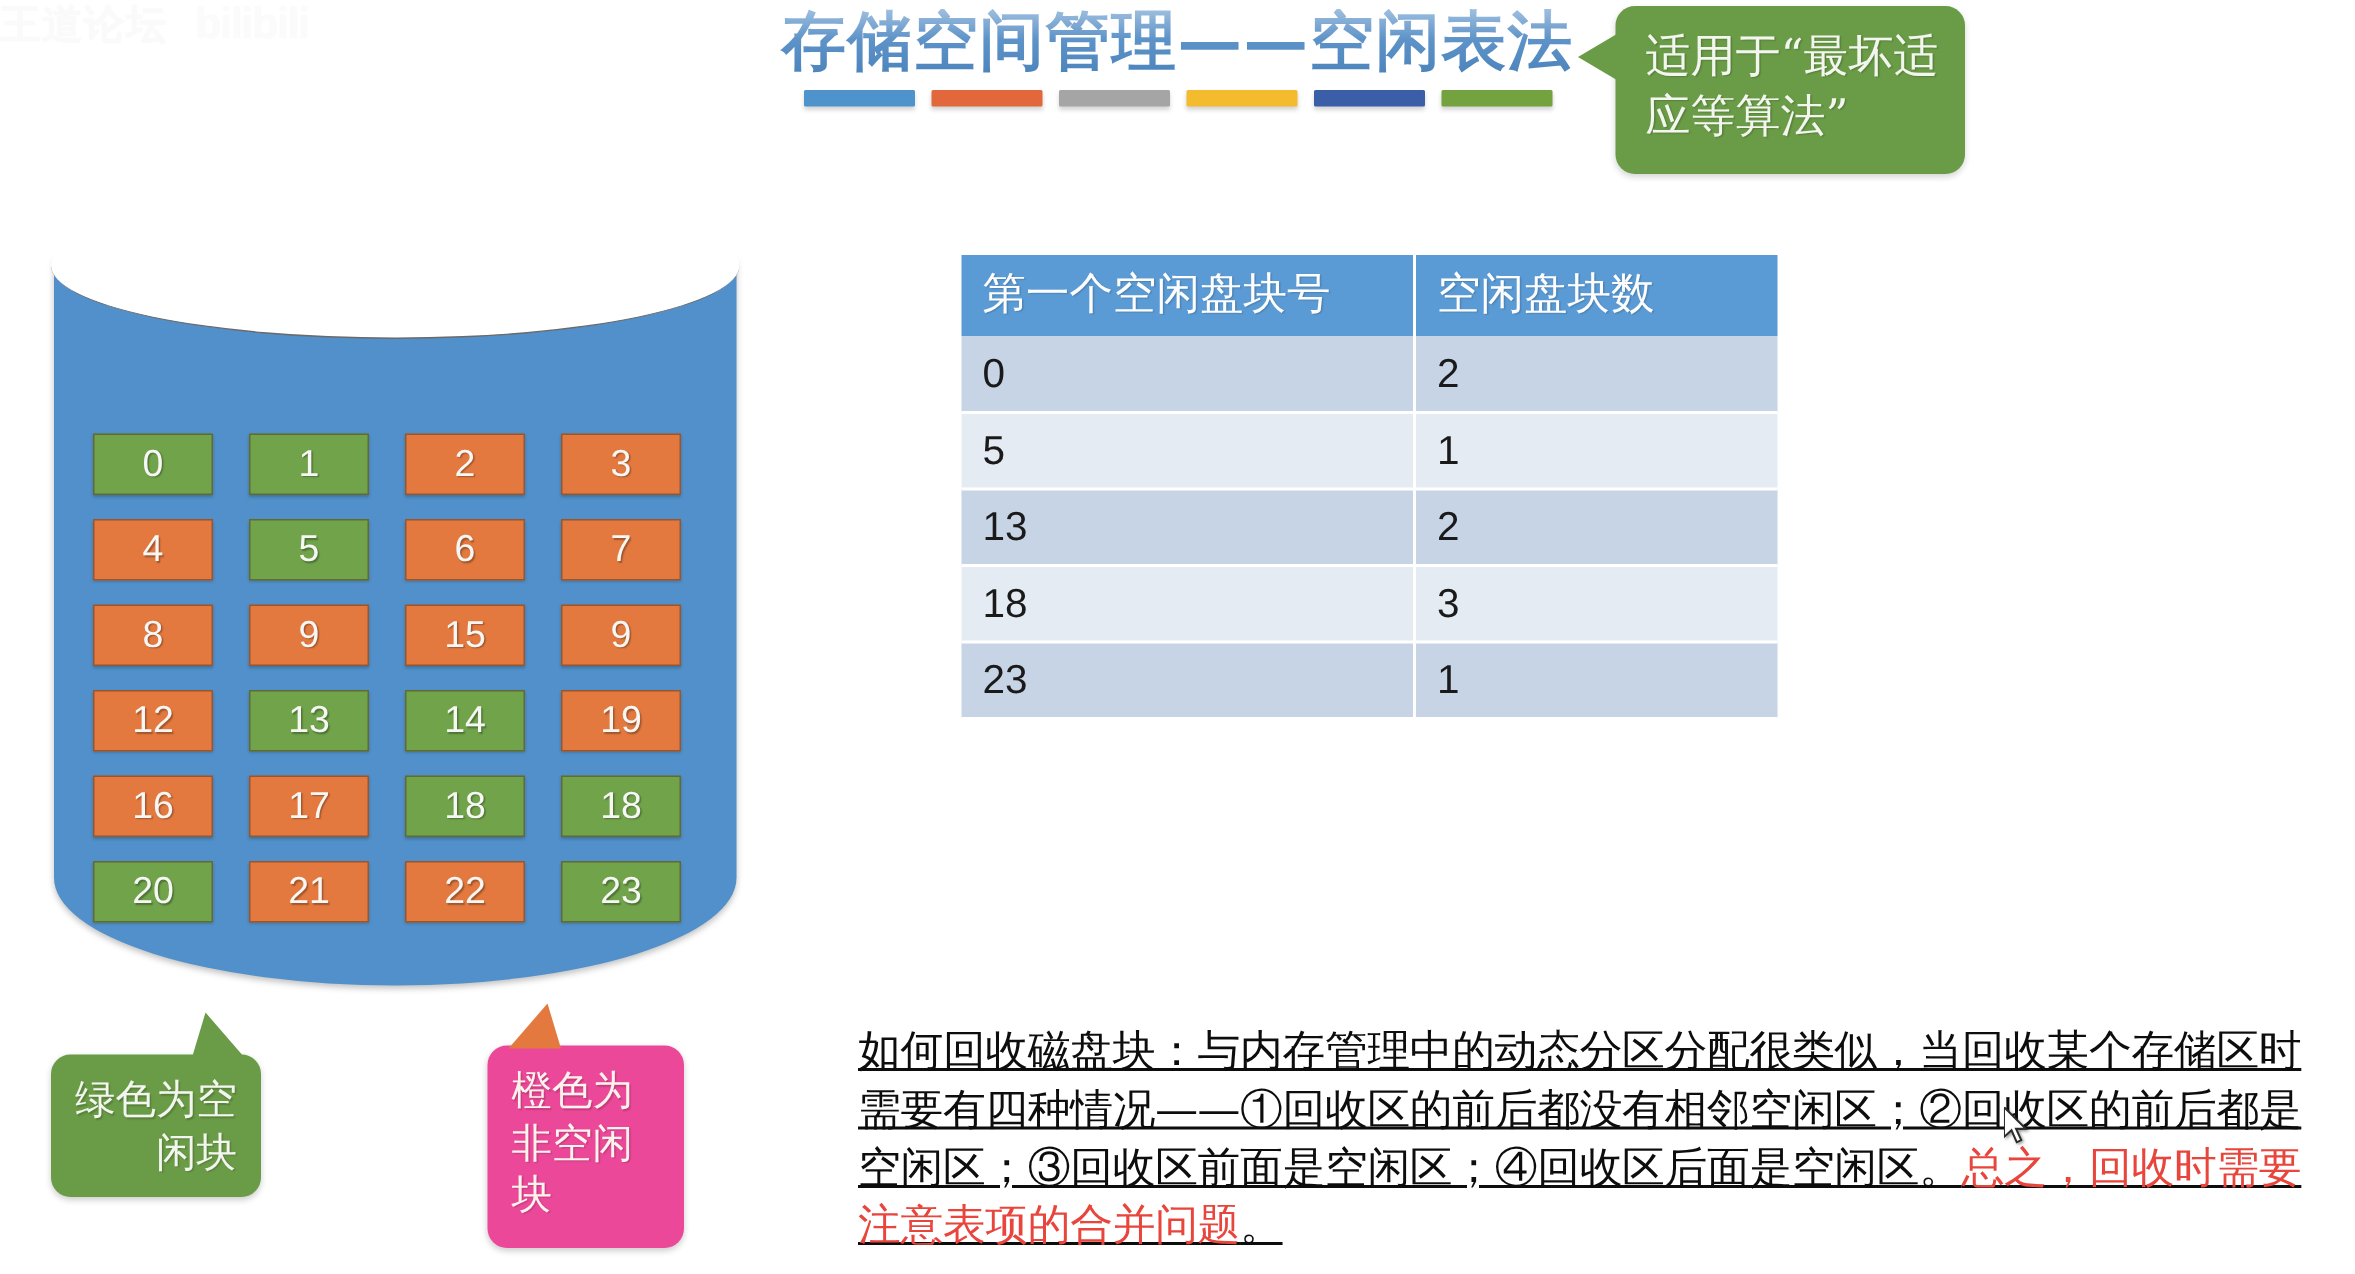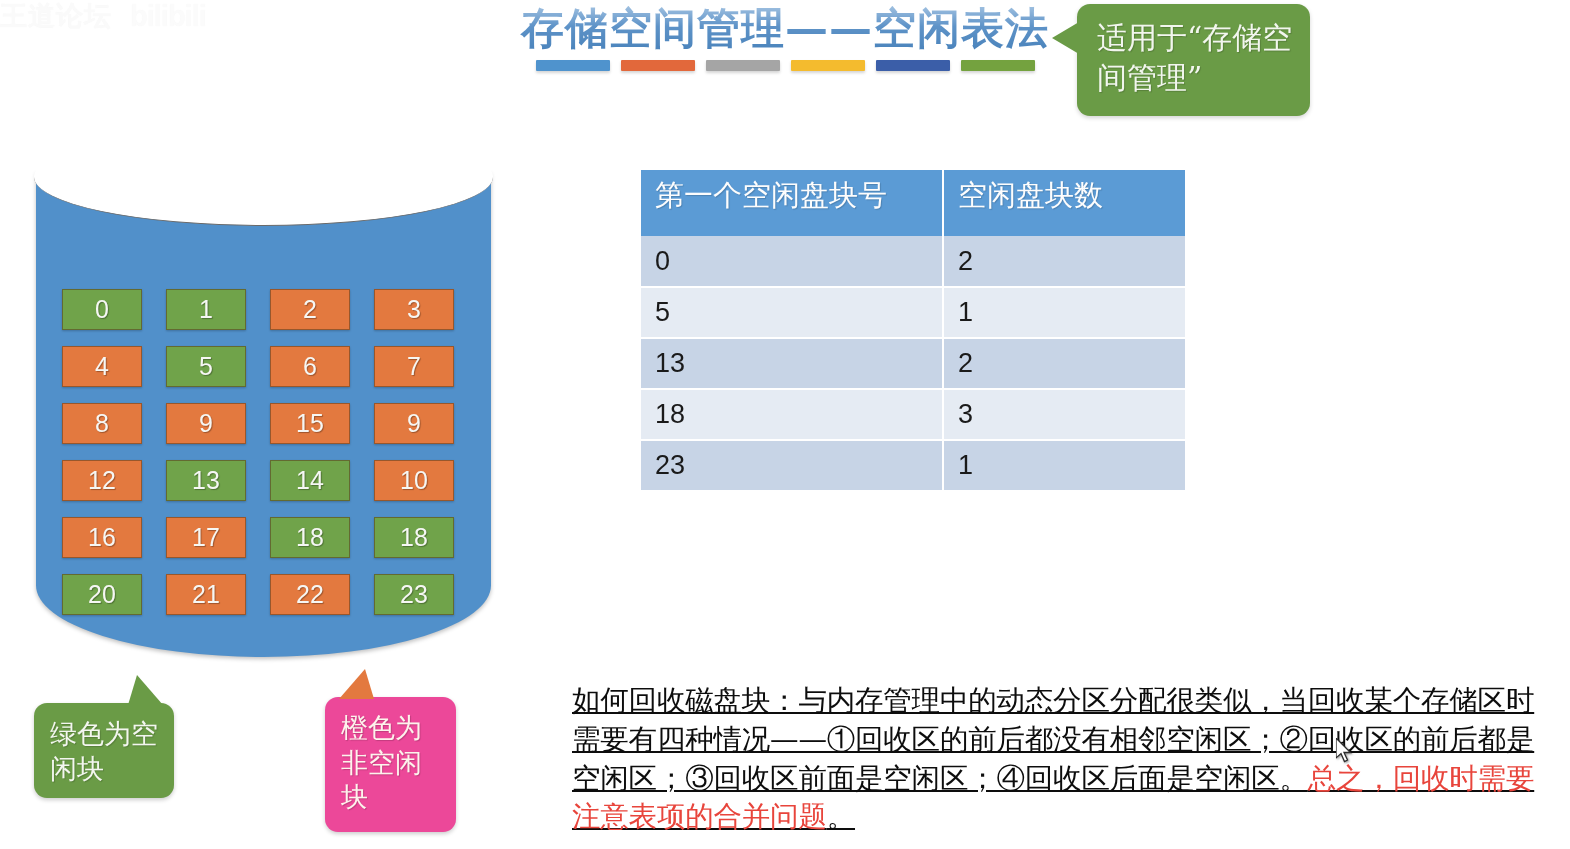--- a/index.html
+++ b/index.html
@@ -145,20 +145,21 @@
     font-size: 27px;
     line-height: 1.28;
     color: #f3f6ef;
     text-shadow: 1px 1px 1px rgba(0,0,0,0.18);
     padding: 14px 16px;
   }
   .legend-green {
     left: 34px; top: 703px;
     width: 140px; height: 95px;
     background: #6a9b46;
+    text-align: right;
   }
   .legend-green .tail2 {
     position: absolute; left: 94px; top: -28px;
     width: 0; height: 0;
     border-left: 9px solid transparent;
     border-right: 26px solid transparent;
     border-bottom: 30px solid #6a9b46;
   }
   .legend-orange {
     left: 325px; top: 697px;
@@ -181,21 +182,21 @@
     border-collapse: collapse;
     table-layout: fixed;
   }
   .tbl th {
     background: #5b9bd5;
     color: #fdfdfd;
     font-family: "DejaVu Serif", "Liberation Serif", serif;
     font-size: 29px;
     font-weight: normal;
     text-align: left;
-    padding: 6px 0 20px 14px;
+    padding: 6px 0 8px 14px;
     height: 50px;
     text-shadow: 1px 1px 1px rgba(0,0,0,0.16);
     border-right: 2px solid #ffffff;
   }
   .tbl th:last-child { border-right: none; }
   .tbl td {
     font-family: "Liberation Sans", "DejaVu Sans", sans-serif;
     font-size: 27px;
     color: #1a1a1a;
     padding: 0 0 0 14px;
@@ -256,21 +257,21 @@
       <div class="tbar" style="background:#e2683b"></div>
       <div class="tbar" style="background:#a5a5a5"></div>
       <div class="tbar" style="background:#f4bb2e"></div>
       <div class="tbar" style="background:#3b5ea8"></div>
       <div class="tbar" style="background:#74a23f"></div>
     </div>
   </div>
 
   <div class="callout-green">
     <div class="tail"></div>
-    <div class="co-text">适用于“存储空间管理”</div>
+    <div class="co-text">适用于“最坏适应等算法”</div>
   </div>
 
   <div class="disk">
     <div class="disk-body"></div>
     <div class="disk-top-cut"></div>
     <div class="disk-grid" id="disk-grid">
         <div class="blk free">0</div>
         <div class="blk free">1</div>
         <div class="blk used">2</div>
         <div class="blk used">3</div>
@@ -278,21 +279,21 @@
         <div class="blk free">5</div>
         <div class="blk used">6</div>
         <div class="blk used">7</div>
         <div class="blk used">8</div>
         <div class="blk used">9</div>
         <div class="blk used">15</div>
         <div class="blk used">9</div>
         <div class="blk used">12</div>
         <div class="blk free">13</div>
         <div class="blk free">14</div>
-        <div class="blk used">10</div>
+        <div class="blk used">19</div>
         <div class="blk used">16</div>
         <div class="blk used">17</div>
         <div class="blk free">18</div>
         <div class="blk free">18</div>
         <div class="blk free">20</div>
         <div class="blk used">21</div>
         <div class="blk used">22</div>
         <div class="blk free">23</div>
       </div>
   </div>

